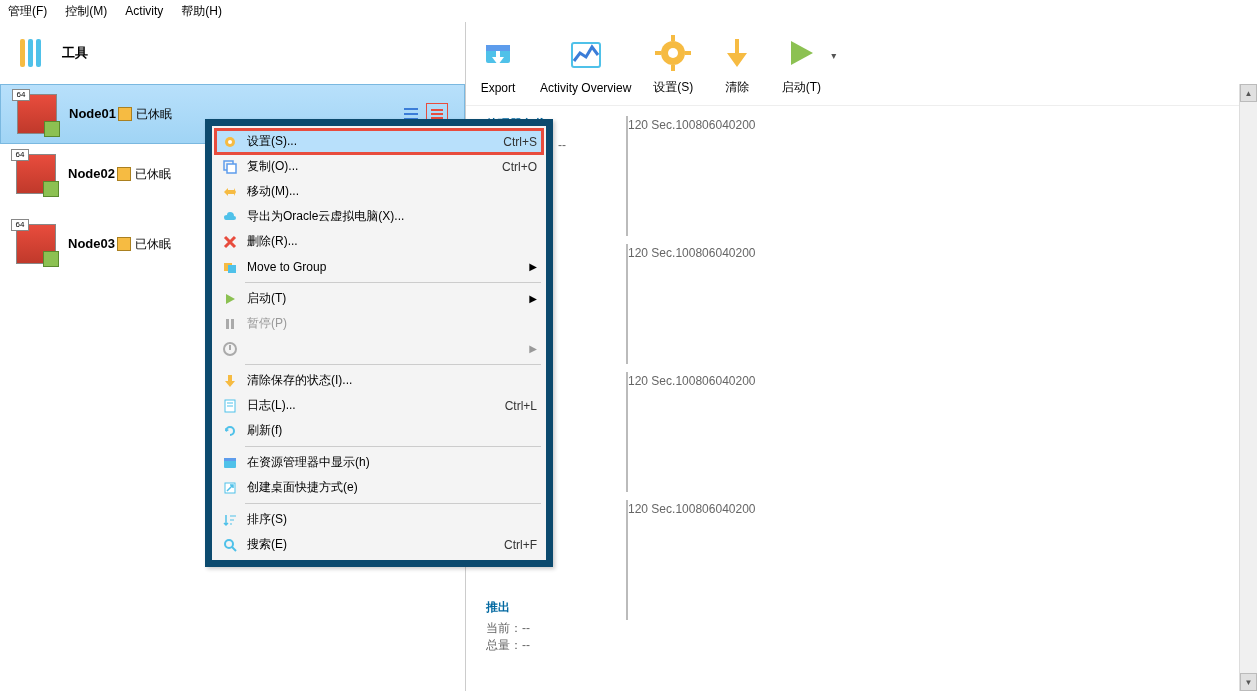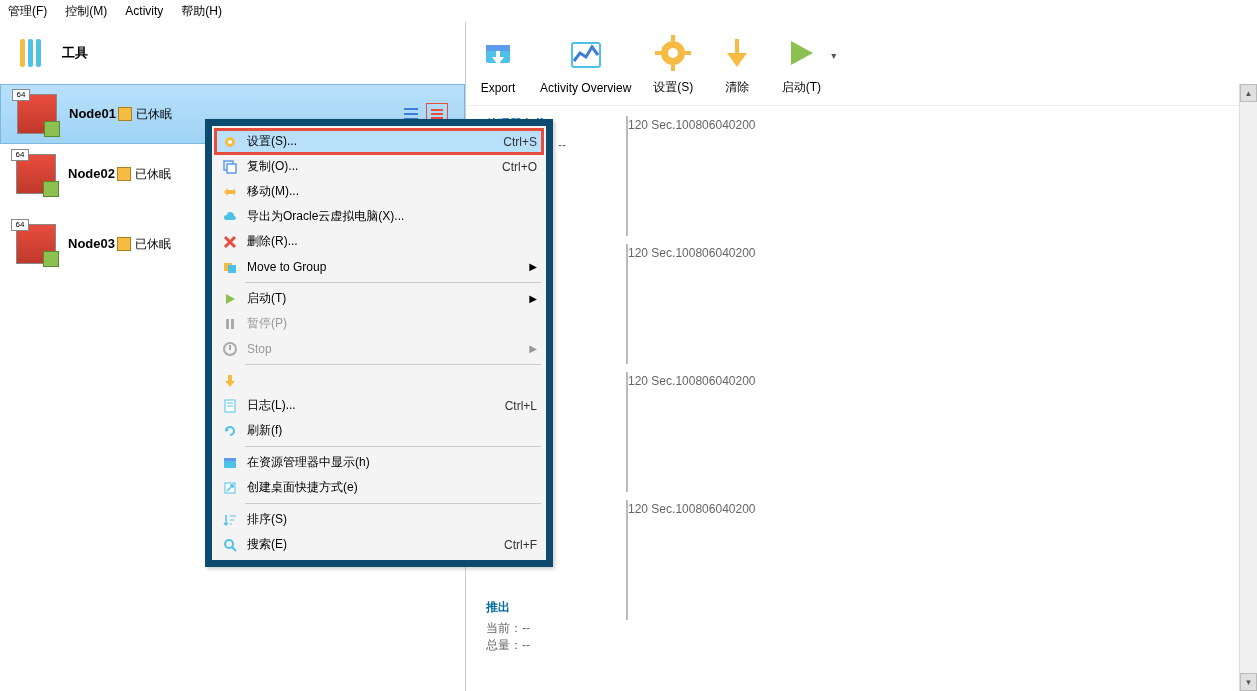--- a/index.html
+++ b/index.html
@@ -356,30 +356,30 @@
       </div>
       <span class="ctx-label">暂停(P)</span>
     </div>
     <div class="ctx-row disabled">
       <div class="ctx-icon">
         <svg width="16" height="16">
           <circle cx="8" cy="8" r="6" fill="none" stroke="#aaa" stroke-width="2"></circle>
           <rect x="7" y="4" width="2" height="5" fill="#aaa"></rect>
         </svg>
       </div>
-      <span class="ctx-label">Stop</span>
       <span class="ctx-arrow">▶</span>
     </div>
     <div class="ctx-sep"></div>
     <div class="ctx-row">
       <div class="ctx-icon">
         <svg width="16" height="16">
           <path d="M8 2 L13 8 L10 8 L10 14 L6 14 L6 8 L3 8 Z" fill="#f6bb42" transform="rotate(180 8 8)"></path>
         </svg>
       </div>
+      <span class="ctx-label">清除保存的状态(I)...</span>
     </div>
     <div class="ctx-row">
       <div class="ctx-icon">
         <svg width="16" height="16">
           <rect x="3" y="2" width="10" height="12" fill="#fff" stroke="#4fc1e9"></rect>
           <line x1="5" y1="5" x2="11" y2="5" stroke="#4fc1e9"></line>
           <line x1="5" y1="8" x2="11" y2="8" stroke="#4fc1e9"></line>
         </svg>
       </div>
       <span class="ctx-label">日志(L)...</span>

